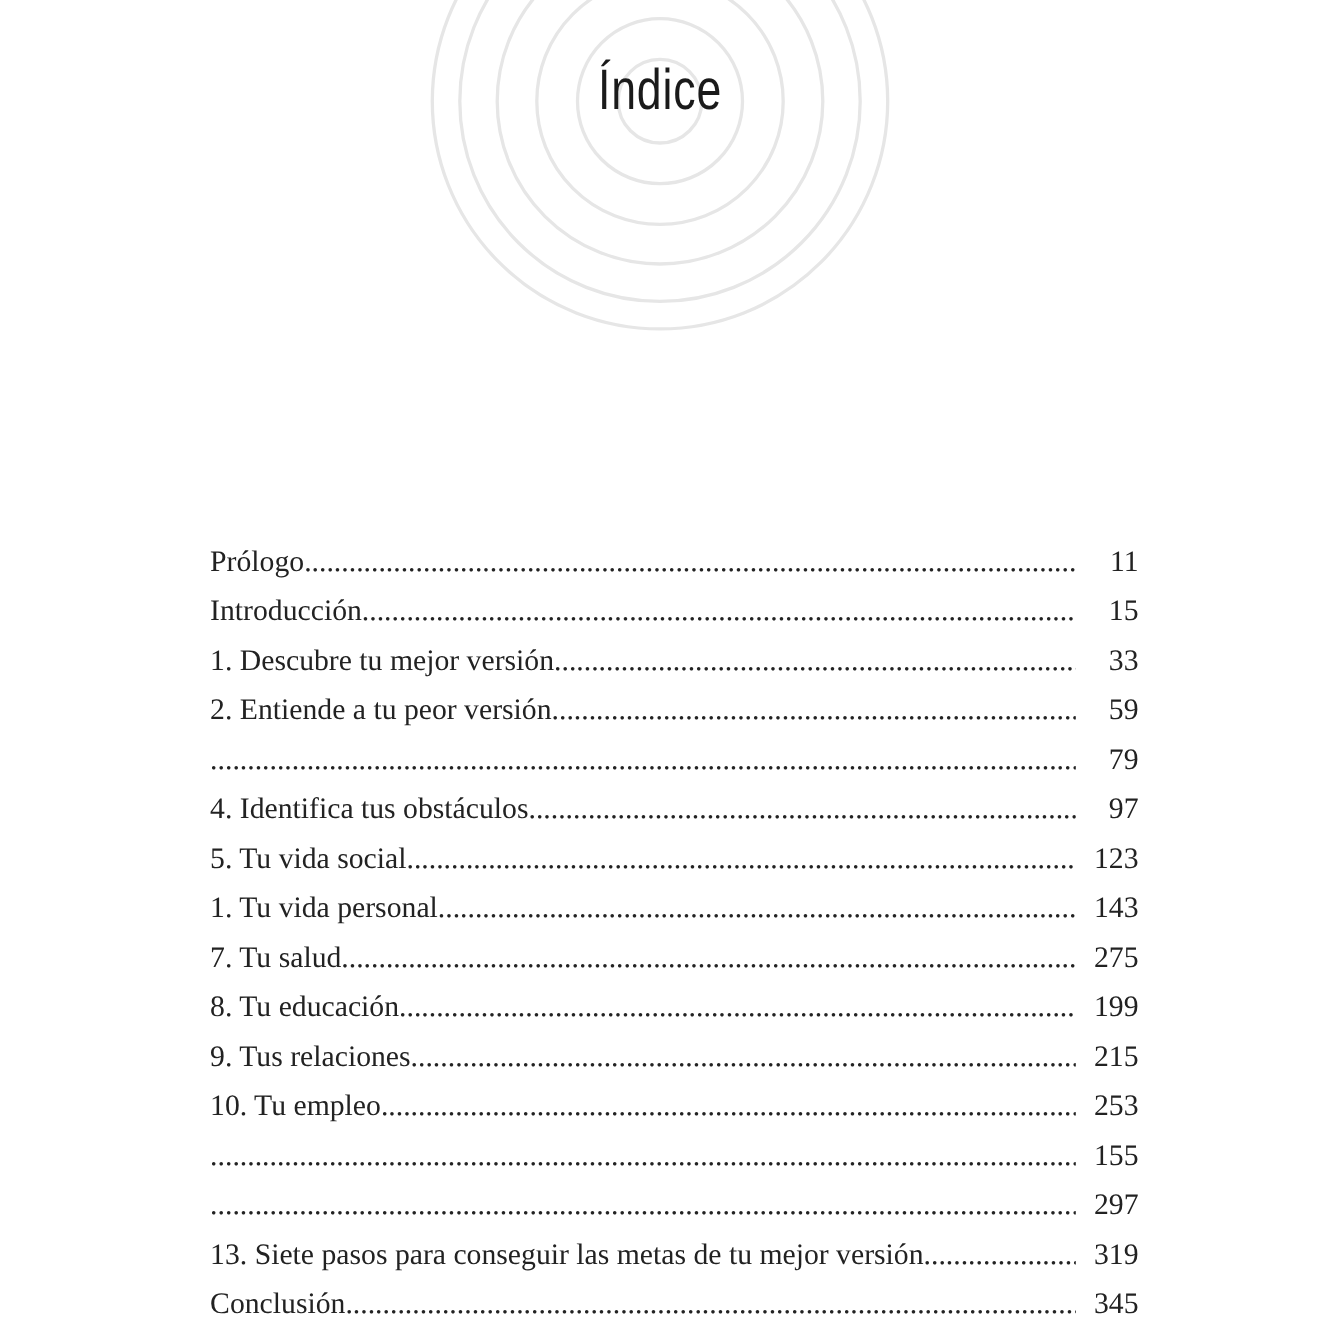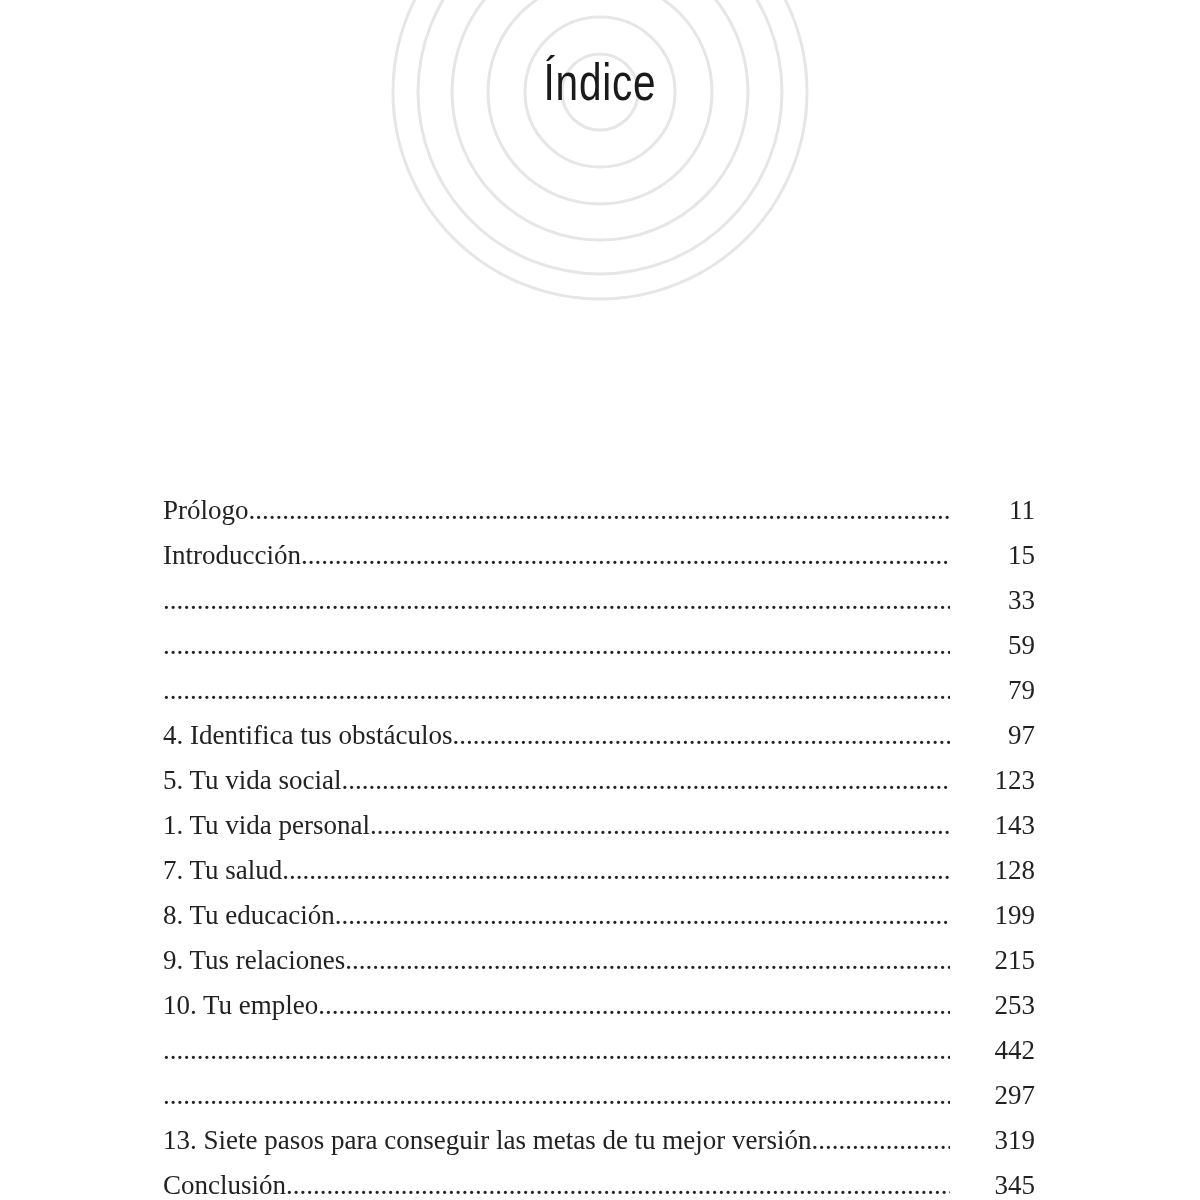--- a/index.html
+++ b/index.html
@@ -1,20 +1,20 @@
 <!DOCTYPE html>
 <html><head>
 <meta charset="utf-8">
 <style>
   html,body{margin:0;padding:0;background:#fff;}
   body{width:1200px;height:1200px;position:relative;overflow:hidden;}
   .rings{position:absolute;left:0;top:0;}
   .title{position:absolute;left:0;width:1200px;top:52px;text-align:center;font-family:"Liberation Sans",sans-serif;font-size:52px;color:#1a1a1a;transform:scaleX(0.78);letter-spacing:1px;}
   .toc{position:absolute;left:163px;top:495px;width:872px;}
-  .row{display:flex;align-items:baseline;height:45px;font-family:"Liberation Serif",serif;font-size:27px;color:#222;}
+  .row{display:flex;align-items:baseline;height:45px;font-family:"Liberation Serif",serif;font-size:27px;color:#222;margin-left:28px;}
   .label{white-space:nowrap;}
   .lead{flex:1;overflow:hidden;white-space:nowrap;margin-right:0;}
   .leadwrap{display:flex;width:787px;}
   .page{width:85px;text-align:right;}
 </style>
 </head>
 <body>
 
 <svg class="rings" width="1200" height="320">
   <g fill="none" stroke="#e6e6e6" stroke-width="3">
@@ -39,26 +39,28 @@
     </div>
     <div class="row">
       <div class="leadwrap">
         <span class="label">Introducción</span>
         <span class="lead">........................................................................................................................................................................................................</span>
       </div>
       <span class="page">15</span>
     </div>
     <div class="row">
       <div class="leadwrap">
+        <span class="label">1. Descubre tu mejor versión</span>
         <span class="lead">........................................................................................................................................................................................................</span>
       </div>
       <span class="page">33</span>
     </div>
     <div class="row">
       <div class="leadwrap">
+        <span class="label">2. Entiende a tu peor versión</span>
         <span class="lead">........................................................................................................................................................................................................</span>
       </div>
       <span class="page">59</span>
     </div>
     <div class="row">
       <div class="leadwrap">
         <span class="lead">........................................................................................................................................................................................................</span>
       </div>
       <span class="page">79</span>
     </div>
@@ -81,21 +83,21 @@
         <span class="label">1. Tu vida personal </span>
         <span class="lead">........................................................................................................................................................................................................</span>
       </div>
       <span class="page">143</span>
     </div>
     <div class="row">
       <div class="leadwrap">
         <span class="label">7. Tu salud </span>
         <span class="lead">........................................................................................................................................................................................................</span>
       </div>
-      <span class="page">128</span>
+      <span class="page">275</span>
     </div>
     <div class="row">
       <div class="leadwrap">
         <span class="label">8. Tu educación</span>
         <span class="lead">........................................................................................................................................................................................................</span>
       </div>
       <span class="page">199</span>
     </div>
     <div class="row">
       <div class="leadwrap">
@@ -108,21 +110,21 @@
       <div class="leadwrap">
         <span class="label">10. Tu empleo</span>
         <span class="lead">........................................................................................................................................................................................................</span>
       </div>
       <span class="page">253</span>
     </div>
     <div class="row">
       <div class="leadwrap">
         <span class="lead">........................................................................................................................................................................................................</span>
       </div>
-      <span class="page">442</span>
+      <span class="page">155</span>
     </div>
     <div class="row">
       <div class="leadwrap">
         <span class="lead">........................................................................................................................................................................................................</span>
       </div>
       <span class="page">297</span>
     </div>
     <div class="row">
       <div class="leadwrap">
         <span class="label">13. Siete pasos para conseguir las metas de tu mejor versión </span>

